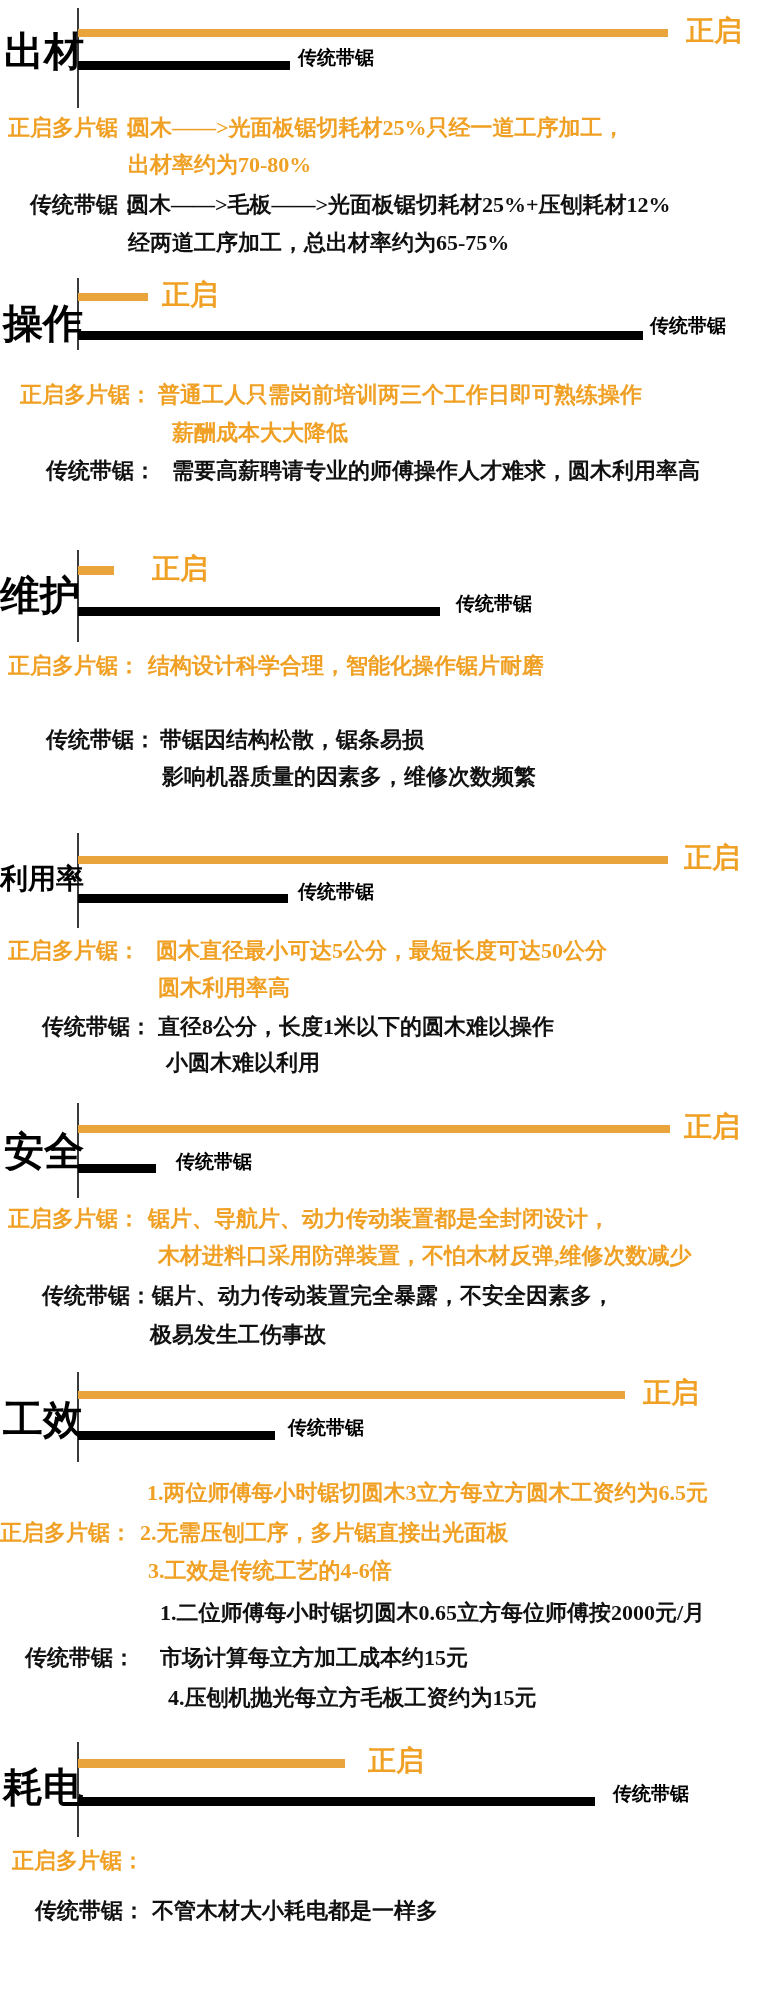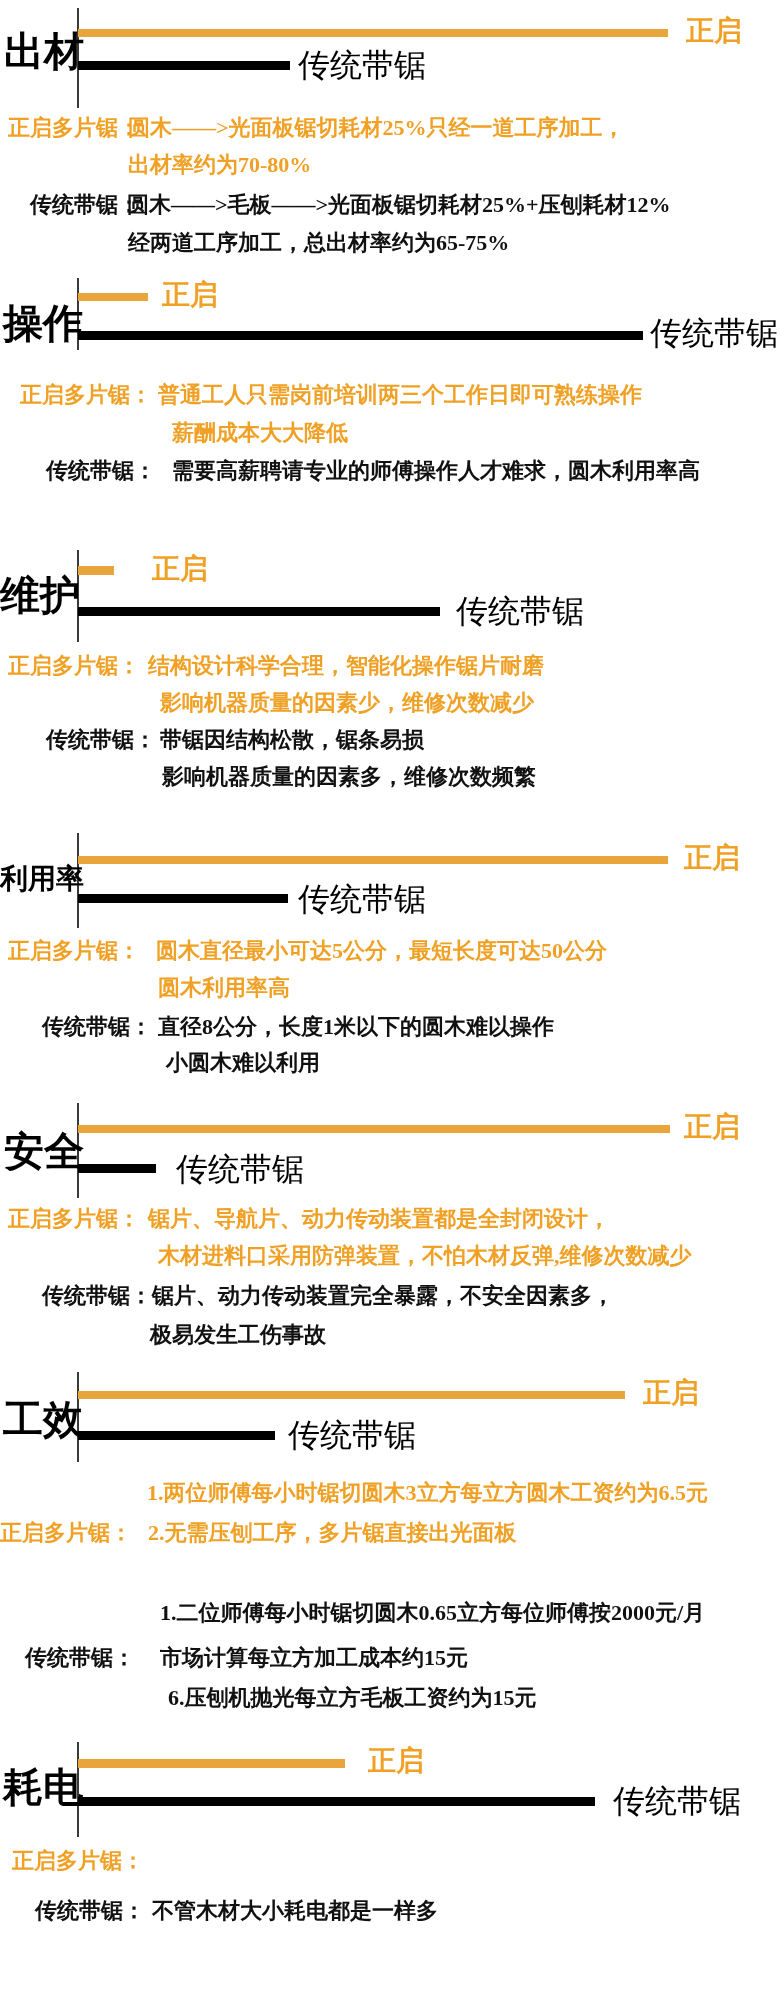--- a/index.html
+++ b/index.html
@@ -11,21 +11,21 @@
   html,body{margin:0;padding:0;background:#fff;}
   #page{
     position:relative;width:780px;height:2000px;background:#ffffff;
     overflow:hidden;
     font-family:"Liberation Serif","DejaVu Serif",serif;
   }
   .axis{position:absolute;width:2px;background:#3a3a3a;}
   .bar{position:absolute;height:8px;background:var(--bar-orange);}
   .bar.b{background:var(--bar-black);height:9px;}
   .olab{position:absolute;color:var(--accent-orange);font-size:28px;font-weight:700;white-space:nowrap;line-height:1.1;}
-  .blab{position:absolute;color:#000;font-size:32px;font-weight:400;white-space:nowrap;line-height:1.1;}
+  .blab{position:absolute;color:#000;font-size:19px;font-weight:700;white-space:nowrap;line-height:1.1;}
   .ttl{position:absolute;color:#000;font-size:40px;font-weight:700;white-space:nowrap;line-height:1.1;}
   .ttl.small{font-size:28px;}
   .row{position:absolute;font-size:22px;font-weight:700;white-space:nowrap;line-height:1.2;}
   .o{color:var(--accent-orange);}
   .b2{color:var(--text-black);}
 </style>
 </head>
 <body>
 
 <div id="page">
@@ -56,21 +56,20 @@
   <span class="row b2" style="left:172px;top:458px">需要高薪聘请专业的师傅操作人才难求，圆木利用率高</span>
 
   <div class="axis" style="left:77px;top:550px;height:92px"></div>
   <div class="bar" style="left: 78px; top: 566px; height: 9px; width: 36px;"></div>
   <span class="olab" style="left:152px;top:554px">正启</span>
   <span class="ttl" style="left:0px;top:574px">维护</span>
   <div class="bar b" style="left: 78px; top: 607px; width: 362px;"></div>
   <span class="blab" style="left:456px;top:594px">传统带锯</span>
   <span class="row o" style="left:8px;top:653px">正启多片锯：</span>
   <span class="row o" style="left:148px;top:653px">结构设计科学合理，智能化操作锯片耐磨</span>
-  <span class="row o" style="left:160px;top:690px">影响机器质量的因素少，维修次数减少</span>
   <span class="row b2" style="left:46px;top:727px">传统带锯：</span>
   <span class="row b2" style="left:162px;top:764px">影响机器质量的因素多，维修次数频繁</span>
   <span class="row b2" style="left:160px;top:727px">带锯因结构松散，锯条易损</span>
 
   <div class="axis" style="left:77px;top:833px;height:95px"></div>
   <div class="bar" style="left: 78px; top: 856px; width: 590px;"></div>
   <span class="olab" style="left:684px;top:843px">正启</span>
   <span class="ttl small" style="left:0px;top:864px">利用率</span>
   <div class="bar b" style="left: 78px; top: 894px; width: 210px;"></div>
   <span class="blab" style="left:298px;top:882px">传统带锯</span>
@@ -95,25 +94,26 @@
   <span class="row b2" style="left:150px;top:1322px">极易发生工伤事故</span>
 
   <div class="axis" style="left:77px;top:1372px;height:90px"></div>
   <div class="bar" style="left: 78px; top: 1391px; width: 547px;"></div>
   <span class="olab" style="left:643px;top:1378px">正启</span>
   <span class="ttl" style="left:3px;top:1398px">工效</span>
   <div class="bar b" style="left: 78px; top: 1431px; width: 197px;"></div>
   <span class="blab" style="left:288px;top:1418px">传统带锯</span>
   <span class="row o" style="left:147px;top:1480px">1.两位师傅每小时锯切圆木3立方每立方圆木工资约为6.5元</span>
   <span class="row o" style="left:0px;top:1520px">正启多片锯：</span>
-  <span class="row o" style="left:148px;top:1520px">2.无需压刨工序，多片锯直接出光面板</span>
+  <span class="row o" style="left:140px;top:1520px">2.无需压刨工序，多片锯直接出光面板</span>
+  <span class="row o" style="left:148px;top:1558px">3.工效是传统工艺的4-6倍</span>
   <span class="row b2" style="left:160px;top:1600px">1.二位师傅每小时锯切圆木0.65立方每位师傅按2000元/月</span>
   <span class="row b2" style="left:25px;top:1645px">传统带锯：</span>
   <span class="row b2" style="left:160px;top:1645px">市场计算每立方加工成本约15元</span>
-  <span class="row b2" style="left:168px;top:1685px">6.压刨机抛光每立方毛板工资约为15元</span>
+  <span class="row b2" style="left:168px;top:1685px">4.压刨机抛光每立方毛板工资约为15元</span>
 
   <div class="axis" style="left:77px;top:1742px;height:95px"></div>
   <div class="bar" style="left: 78px; top: 1759px; height: 9px; width: 267px;"></div>
   <span class="olab" style="left:368px;top:1746px">正启</span>
   <span class="ttl" style="left:3px;top:1766px">耗电</span>
   <div class="bar b" style="left: 78px; top: 1797px; width: 517px;"></div>
   <span class="blab" style="left:613px;top:1784px">传统带锯</span>
   <span class="row o" style="left:12px;top:1848px">正启多片锯：</span>
   <span class="row b2" style="left:35px;top:1898px">传统带锯：</span>
   <span class="row b2" style="left:152px;top:1898px">不管木材大小耗电都是一样多</span>

